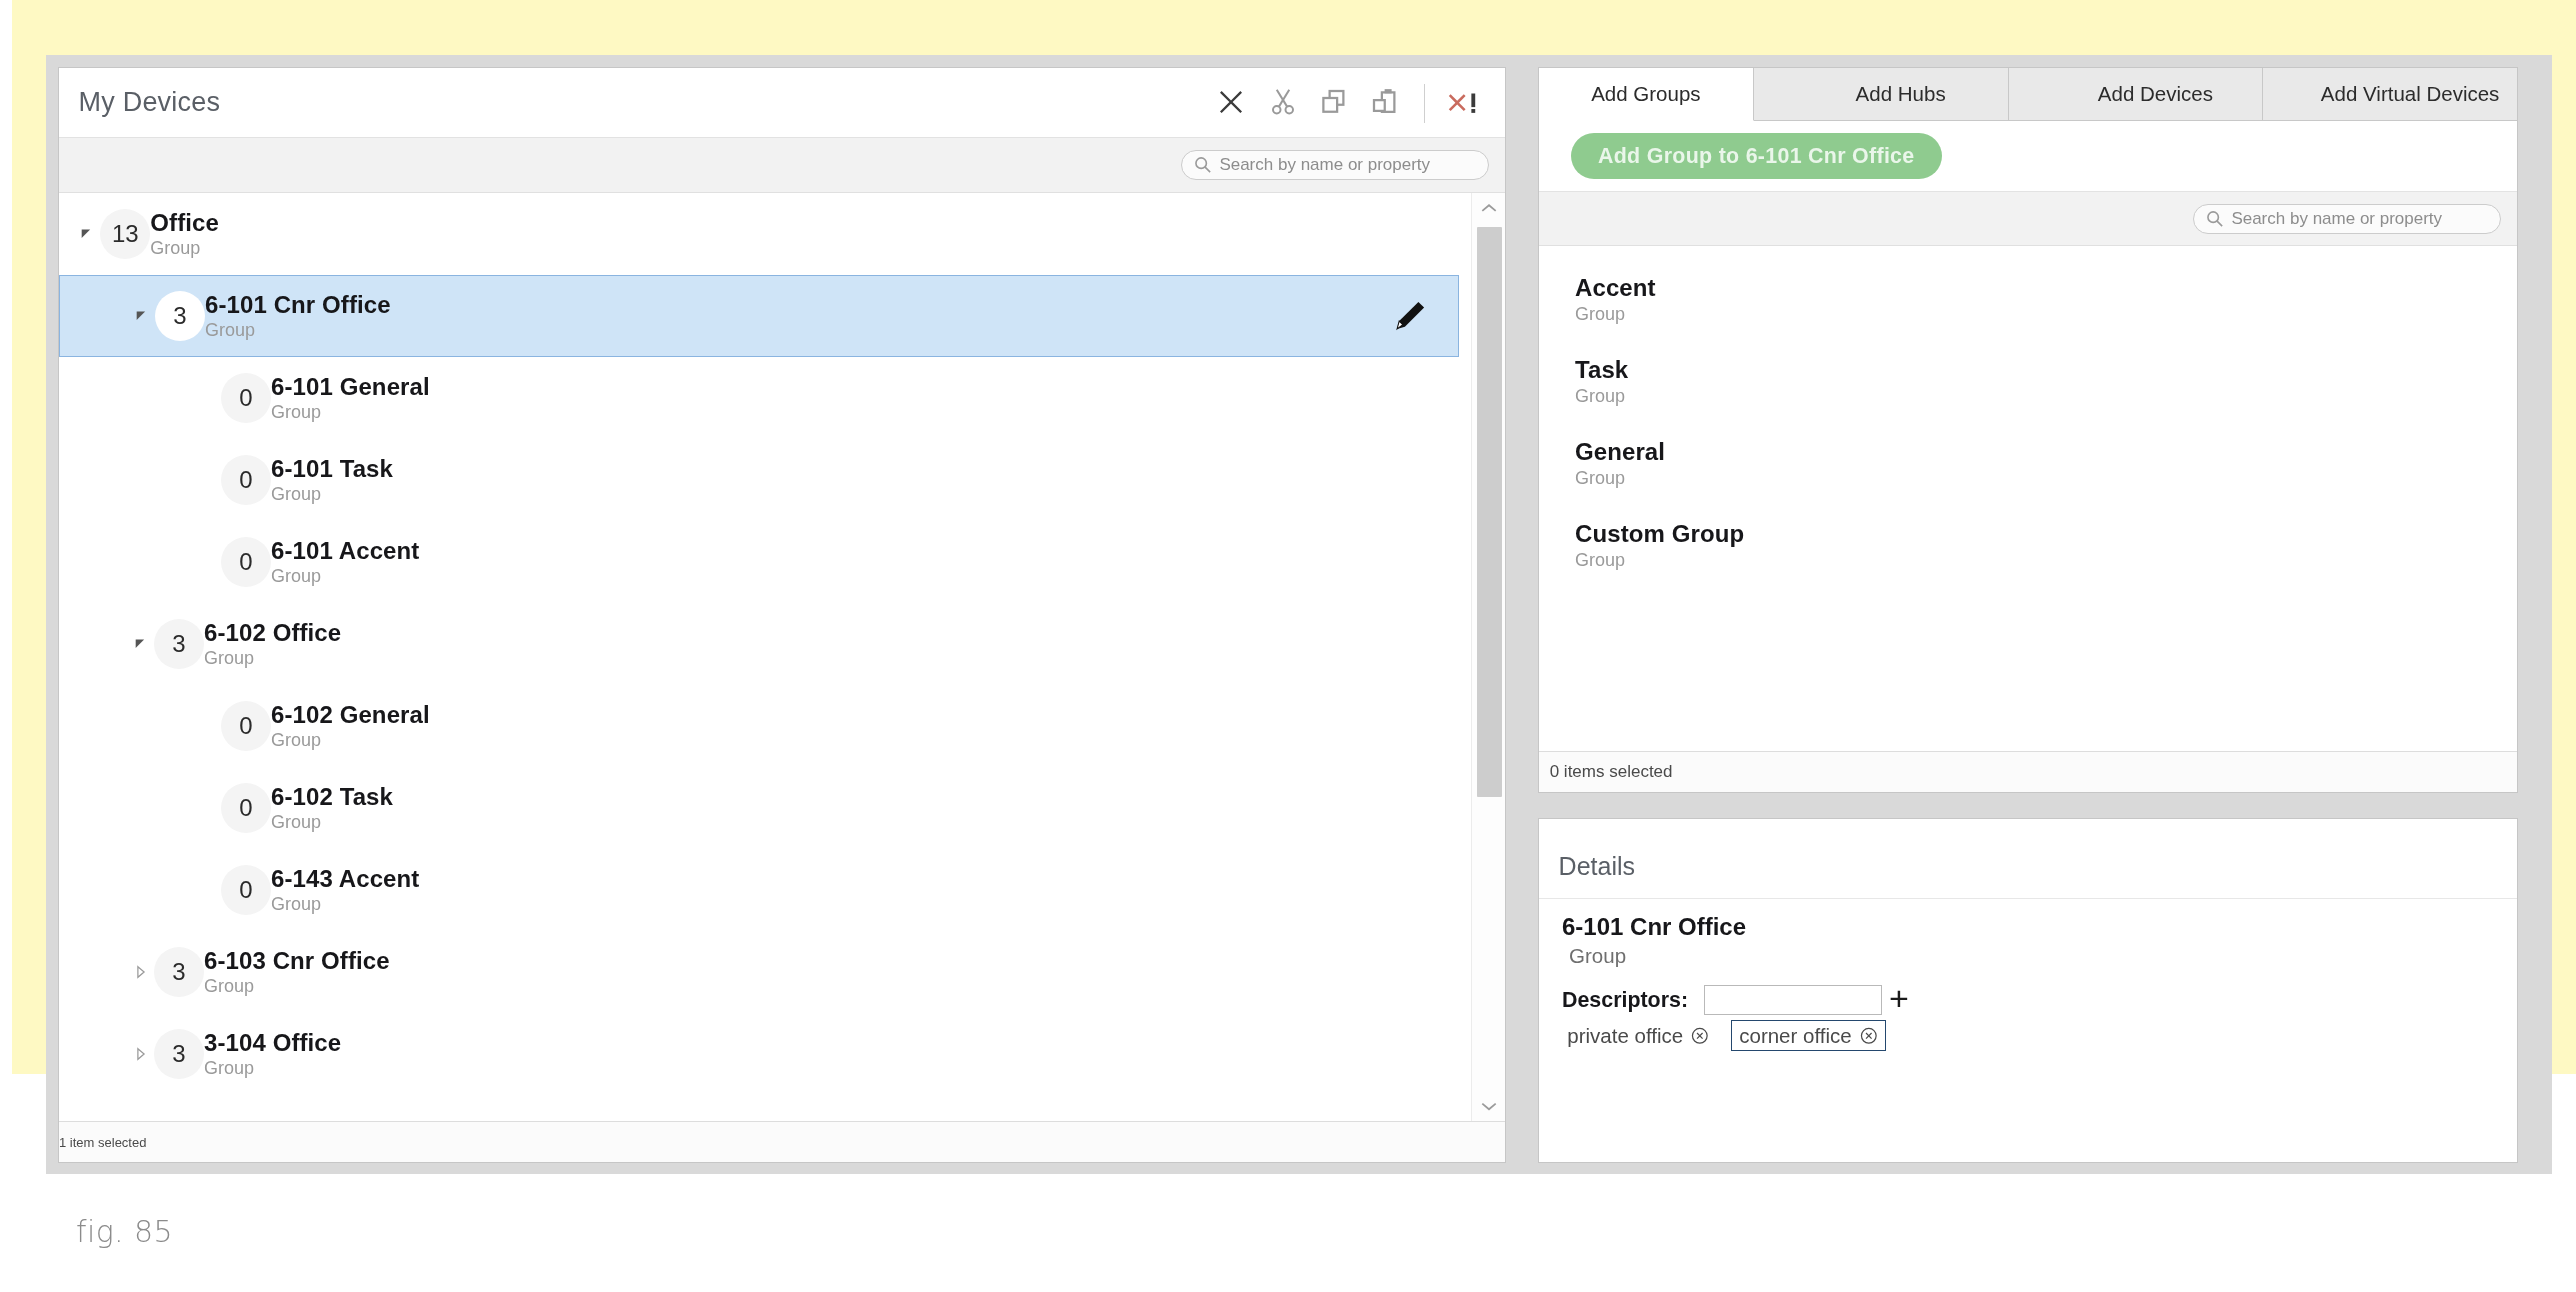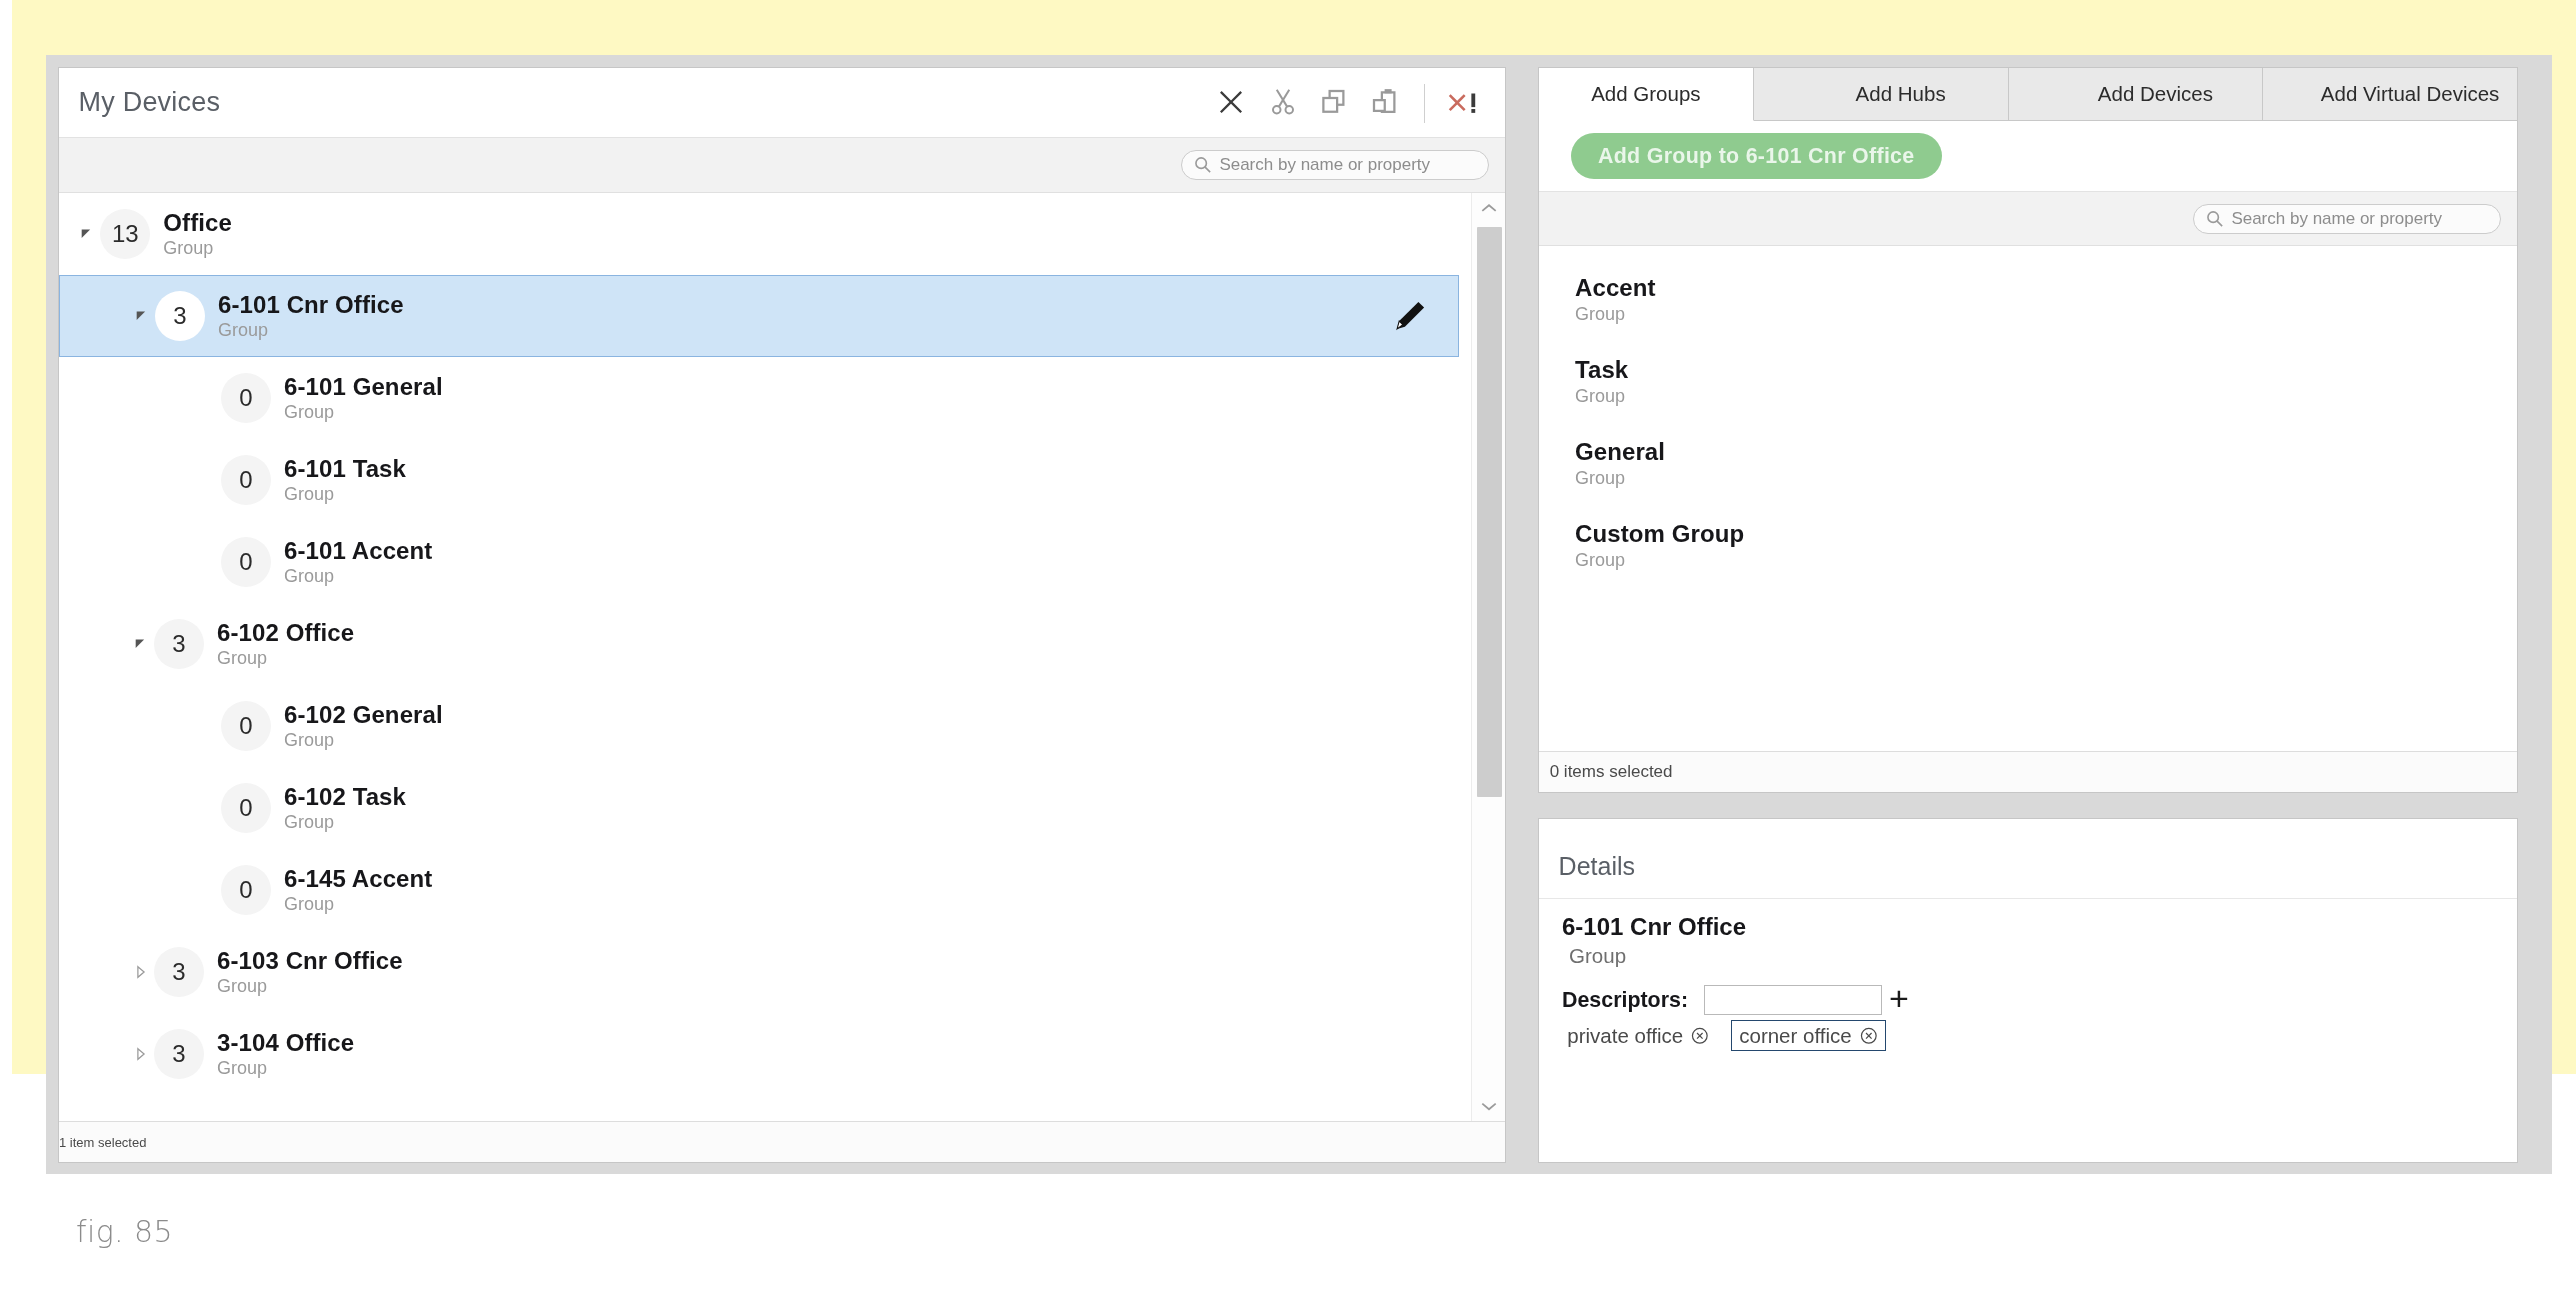--- a/index.html
+++ b/index.html
@@ -158,21 +158,21 @@
     background: #f4f4f4;
     display: flex;
     align-items: center;
     justify-content: center;
     font-size: 24px;
     color: #2b2b2b;
     font-weight: 400;
   }
   .tree-row.selected .badge { background: #ffffff; }
   .labels {
-    margin-left: 13px;
+    margin-left: 0;
     display: flex;
     flex-direction: column;
     justify-content: space-between;
     line-height: 1;
   }
   .lbl-name {
     font-size: 24px;
     font-weight: 700;
     color: #17171a;
     letter-spacing: 0.1px;
@@ -622,21 +622,21 @@
             <div class="badge">0</div>
             <div class="labels">
               <div class="lbl-name">6-102 Task</div>
               <div class="lbl-type">Group</div>
             </div>
           </div>
           <div class="tree-row" style="padding-left: 135px;">
             <div class="twisty"></div>
             <div class="badge">0</div>
             <div class="labels">
-              <div class="lbl-name">6-145 Accent</div>
+              <div class="lbl-name">6-143 Accent</div>
               <div class="lbl-type">Group</div>
             </div>
           </div>
           <div class="tree-row" style="padding-left: 68px;">
             <div class="twisty">
               <svg width="16" height="16" viewBox="0 0 18 18">
                 <path d="M5.5 3 L12.5 9 L5.5 15 Z" fill="none" stroke="#9a9a9a" stroke-width="1.4"></path>
               </svg>
             </div>
             <div class="badge">3</div>

